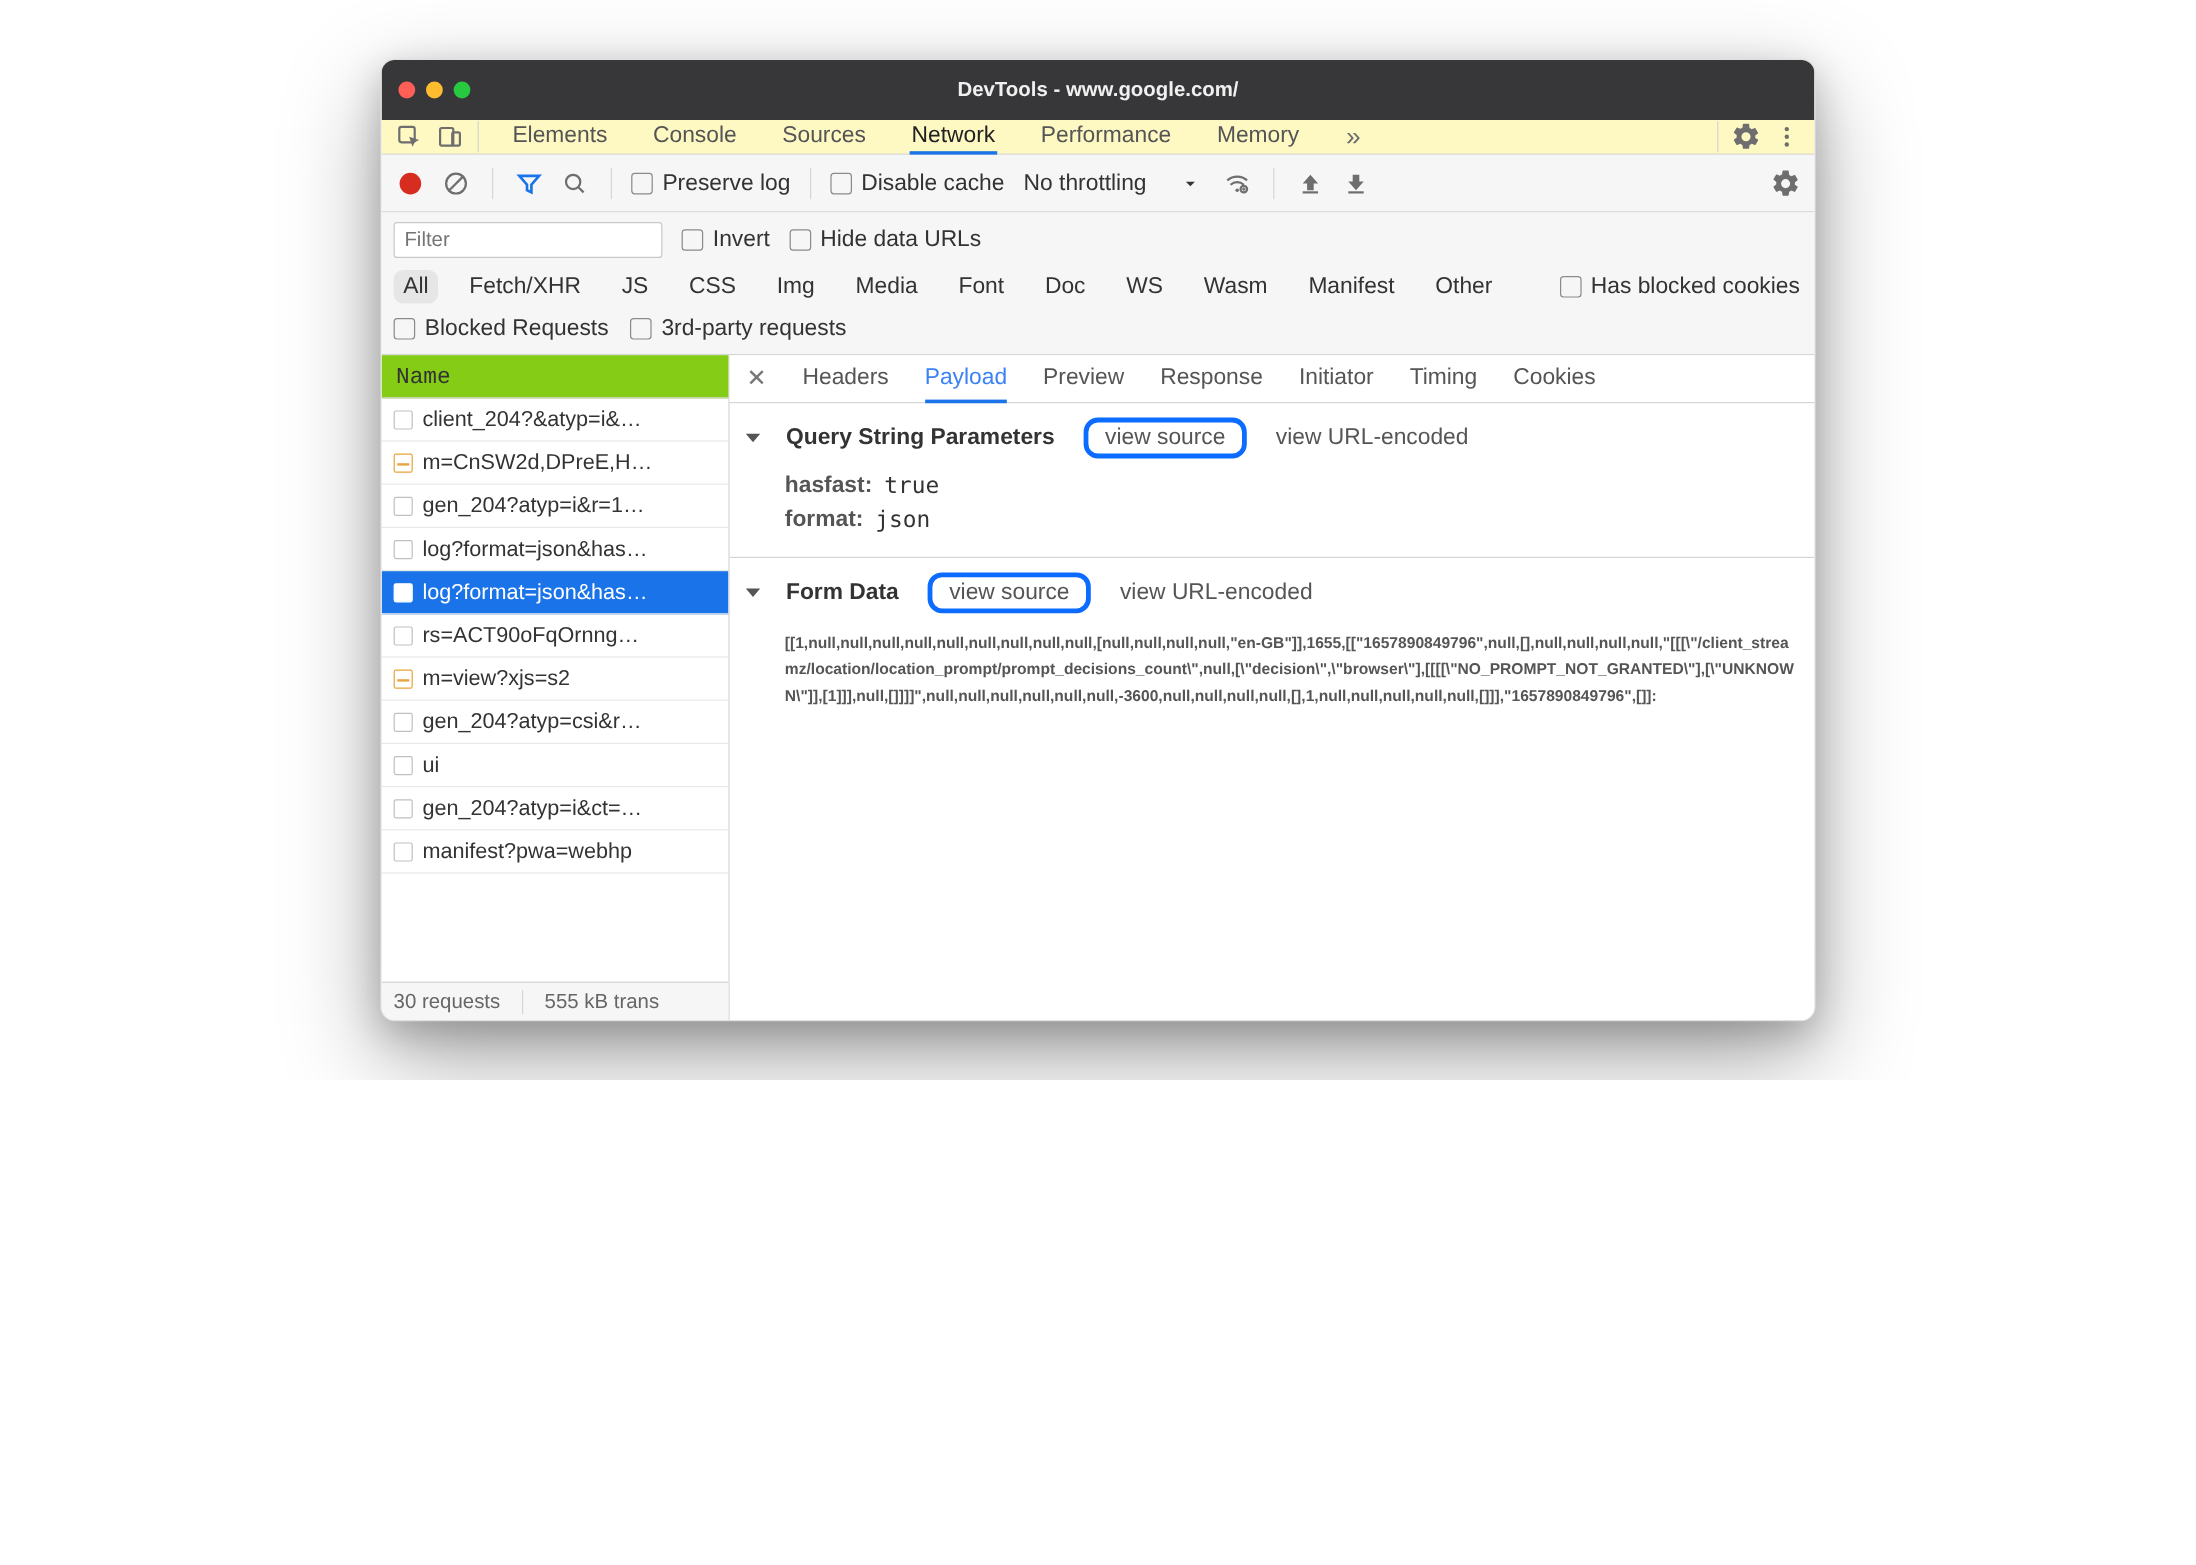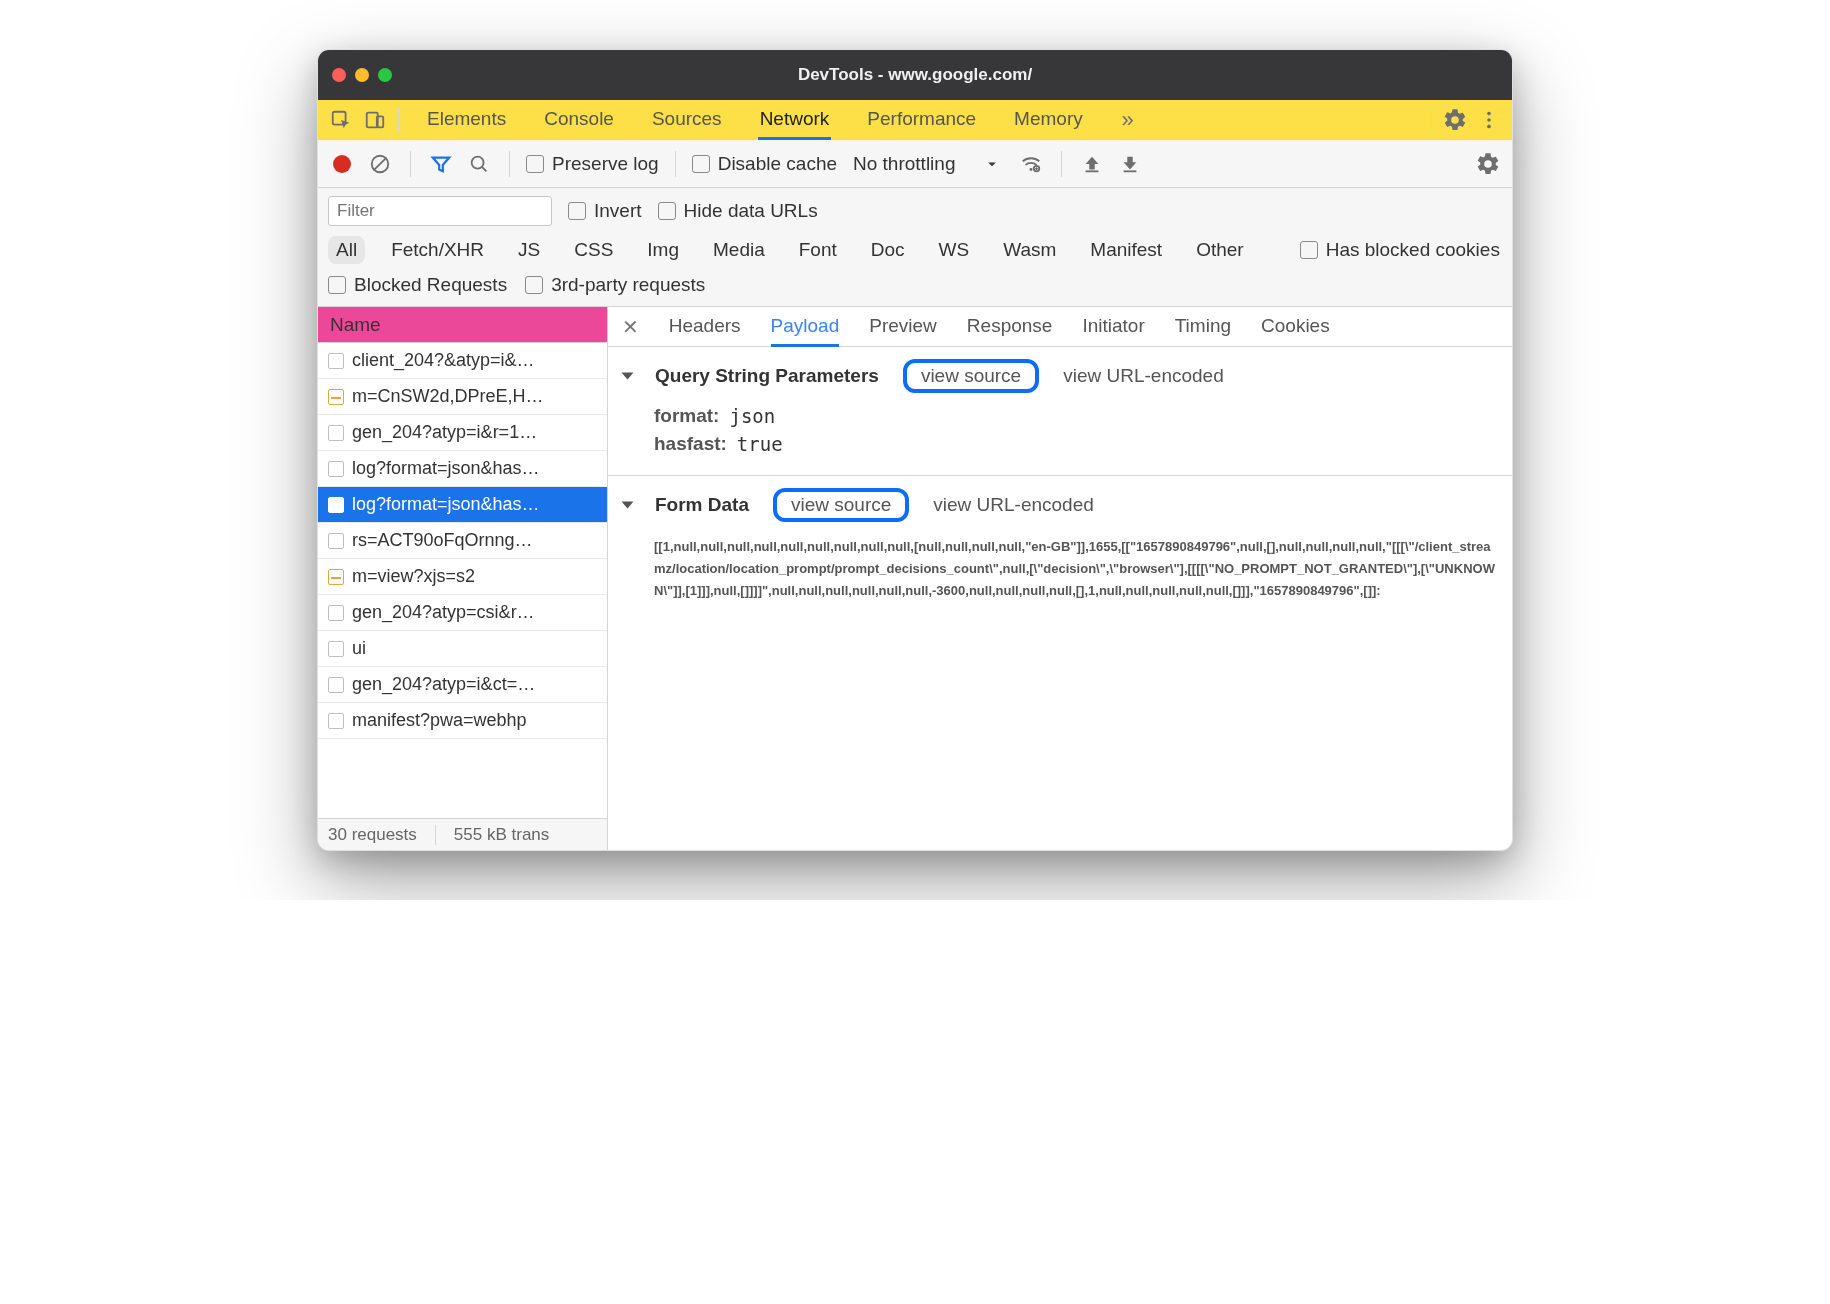--- a/index.html
+++ b/index.html
@@ -58,24 +58,24 @@
   .dot.red { background:#ff5f57; }
   .dot.yellow { background:#febc2e; }
   .dot.green { background:#28c840; }
   .titlebar-title {
     position:absolute; left:0; right:0;
     text-align:center; font-size:17px; font-weight:600;
     color:#f0f0f0; pointer-events:none;
   }
   
   .tabstrip {
-    height: 40px;
+    height: 29px;
     display:flex; align-items:center;
     border-bottom:1px solid var(--border);
-    background:#fde047;
+    background:#fef9c3;
     padding: 0 6px;
     gap:0;
     flex-shrink:0;
   }
   .tabstrip .icon-btn {
     width: 34px; height:34px; display:flex; align-items:center; justify-content:center;
     border-radius:4px; color:var(--icon-grey);
   }
   .divider { width:1px; height:26px; background:var(--border); margin:0 6px; }
   .tabs { display:flex; align-items:stretch; gap:34px; margin-left:20px; height:100%; }
@@ -130,21 +130,21 @@
   .chip.active { background:#e6e6e6; }
   
   .content { flex:1; display:flex; min-height:0; }
   .requests {
     width: 290px; border-right:1px solid var(--border);
     display:flex; flex-direction:column; min-height:0;
   }
   .col-header {
     height:36px; display:flex; align-items:center; padding:0 12px;
     border-bottom:1px solid var(--border);
-    background:#ec4899; color:#333; font-size:19px;
+    background:#84cc16; color:#333; font-size:19px;font-family:Liberation Mono, monospace;
   }
   .req-list { flex:1; overflow:hidden; }
   .req {
     height:36px; display:flex; align-items:center; gap:8px;
     padding:0 10px; border-bottom:1px solid var(--border-light);
     white-space:nowrap; overflow:hidden; text-overflow:ellipsis;
     color:#333; font-size:18px;
   }
   .req .ficon {
     width:16px; height:16px; border:1.5px solid #bfbfbf; border-radius:2px; flex-shrink:0;
@@ -447,26 +447,26 @@
       <div class="sections">
         <div class="section">
           <div class="section-head">
             <span class="caret"></span>
             <span>Query String Parameters</span>
             <span class="link boxed">view source</span>
             <span class="link">view URL-encoded</span>
           </div>
           <div class="kv" id="qparams">
               <div class="row">
+                <span class="k">hasfast:</span>
+                <span class="v">true</span>
+              </div>
+              <div class="row">
                 <span class="k">format:</span>
                 <span class="v">json</span>
-              </div>
-              <div class="row">
-                <span class="k">hasfast:</span>
-                <span class="v">true</span>
               </div>
             </div>
         </div>
         <div class="section" style="border-bottom:none;">
           <div class="section-head">
             <span class="caret"></span>
             <span>Form Data</span>
             <span class="link boxed">view source</span>
             <span class="link">view URL-encoded</span>
           </div>

